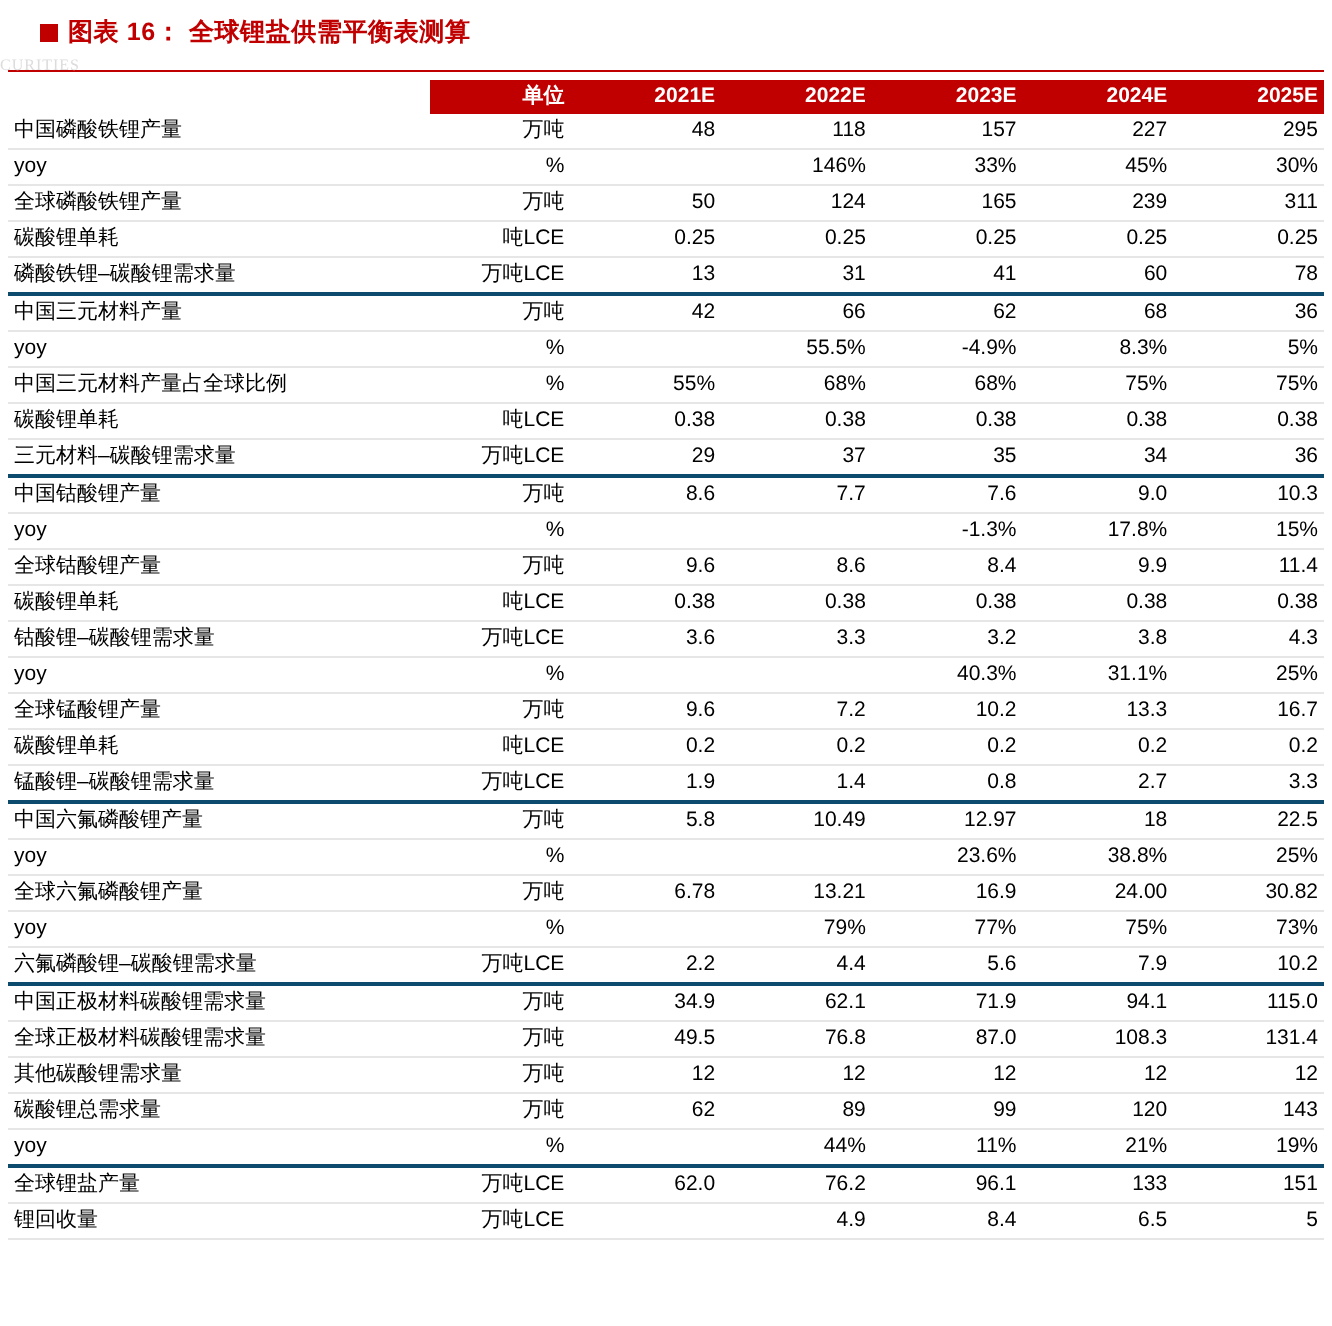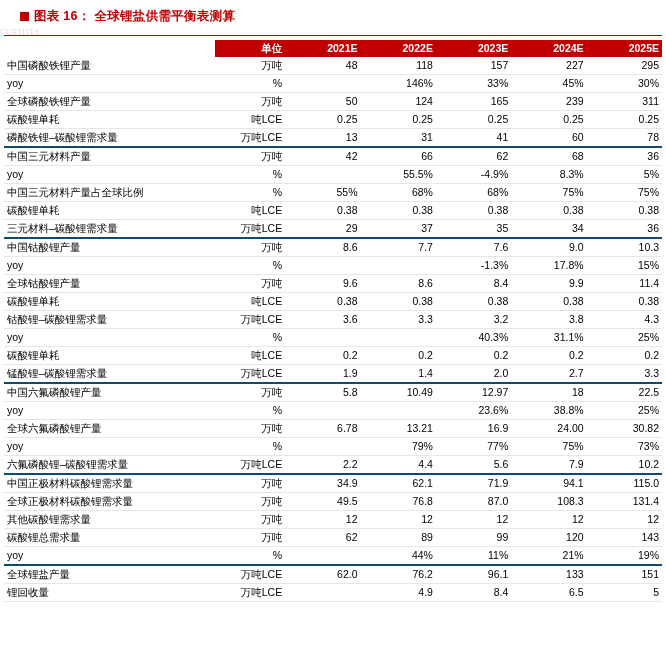--- a/index.html
+++ b/index.html
@@ -237,34 +237,43 @@
       <tr>
         <td class="c-label">yoy</td>
         <td class="c-unit">%</td>
         <td class="c-val"></td>
         <td class="c-val"></td>
         <td class="c-val">40.3%</td>
         <td class="c-val">31.1%</td>
         <td class="c-val">25%</td>
       </tr>
       <tr>
+        <td class="c-label">全球锰酸锂产量</td>
+        <td class="c-unit">万吨</td>
+        <td class="c-val">9.6</td>
+        <td class="c-val">7.2</td>
+        <td class="c-val">10.2</td>
+        <td class="c-val">13.3</td>
+        <td class="c-val">16.7</td>
+      </tr>
+      <tr>
         <td class="c-label">碳酸锂单耗</td>
         <td class="c-unit">吨LCE</td>
         <td class="c-val">0.2</td>
         <td class="c-val">0.2</td>
         <td class="c-val">0.2</td>
         <td class="c-val">0.2</td>
         <td class="c-val">0.2</td>
       </tr>
       <tr>
         <td class="c-label">锰酸锂–碳酸锂需求量</td>
         <td class="c-unit">万吨LCE</td>
         <td class="c-val">1.9</td>
         <td class="c-val">1.4</td>
-        <td class="c-val">2.0</td>
+        <td class="c-val">0.8</td>
         <td class="c-val">2.7</td>
         <td class="c-val">3.3</td>
       </tr>
       <tr class="sep">
         <td class="c-label">中国六氟磷酸锂产量</td>
         <td class="c-unit">万吨</td>
         <td class="c-val">5.8</td>
         <td class="c-val">10.49</td>
         <td class="c-val">12.97</td>
         <td class="c-val">18</td>

